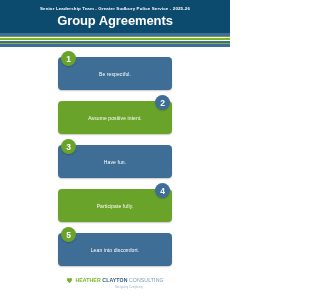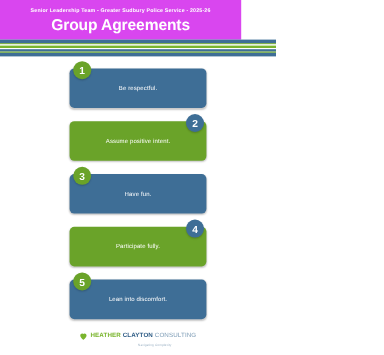--- a/index.html
+++ b/index.html
@@ -10,23 +10,23 @@
   body {
     width: 230px;
     height: 296px;
     overflow: hidden;
     font-family: "Liberation Sans", sans-serif;
     position: relative;
   }
 
   
   .header {
-    background: #d946ef;
+    background: #0c4a6e;
     height: 33px;
-    width: 201px;
+    width: 230px;
     position: relative;
     text-align: center;
     box-sizing: border-box;
     padding-top: 6px;
   }
   .header-subtitle {
     color: #ffffff;
     font-size: 4.4px;
     font-weight: bold;
     letter-spacing: 0.15px;

